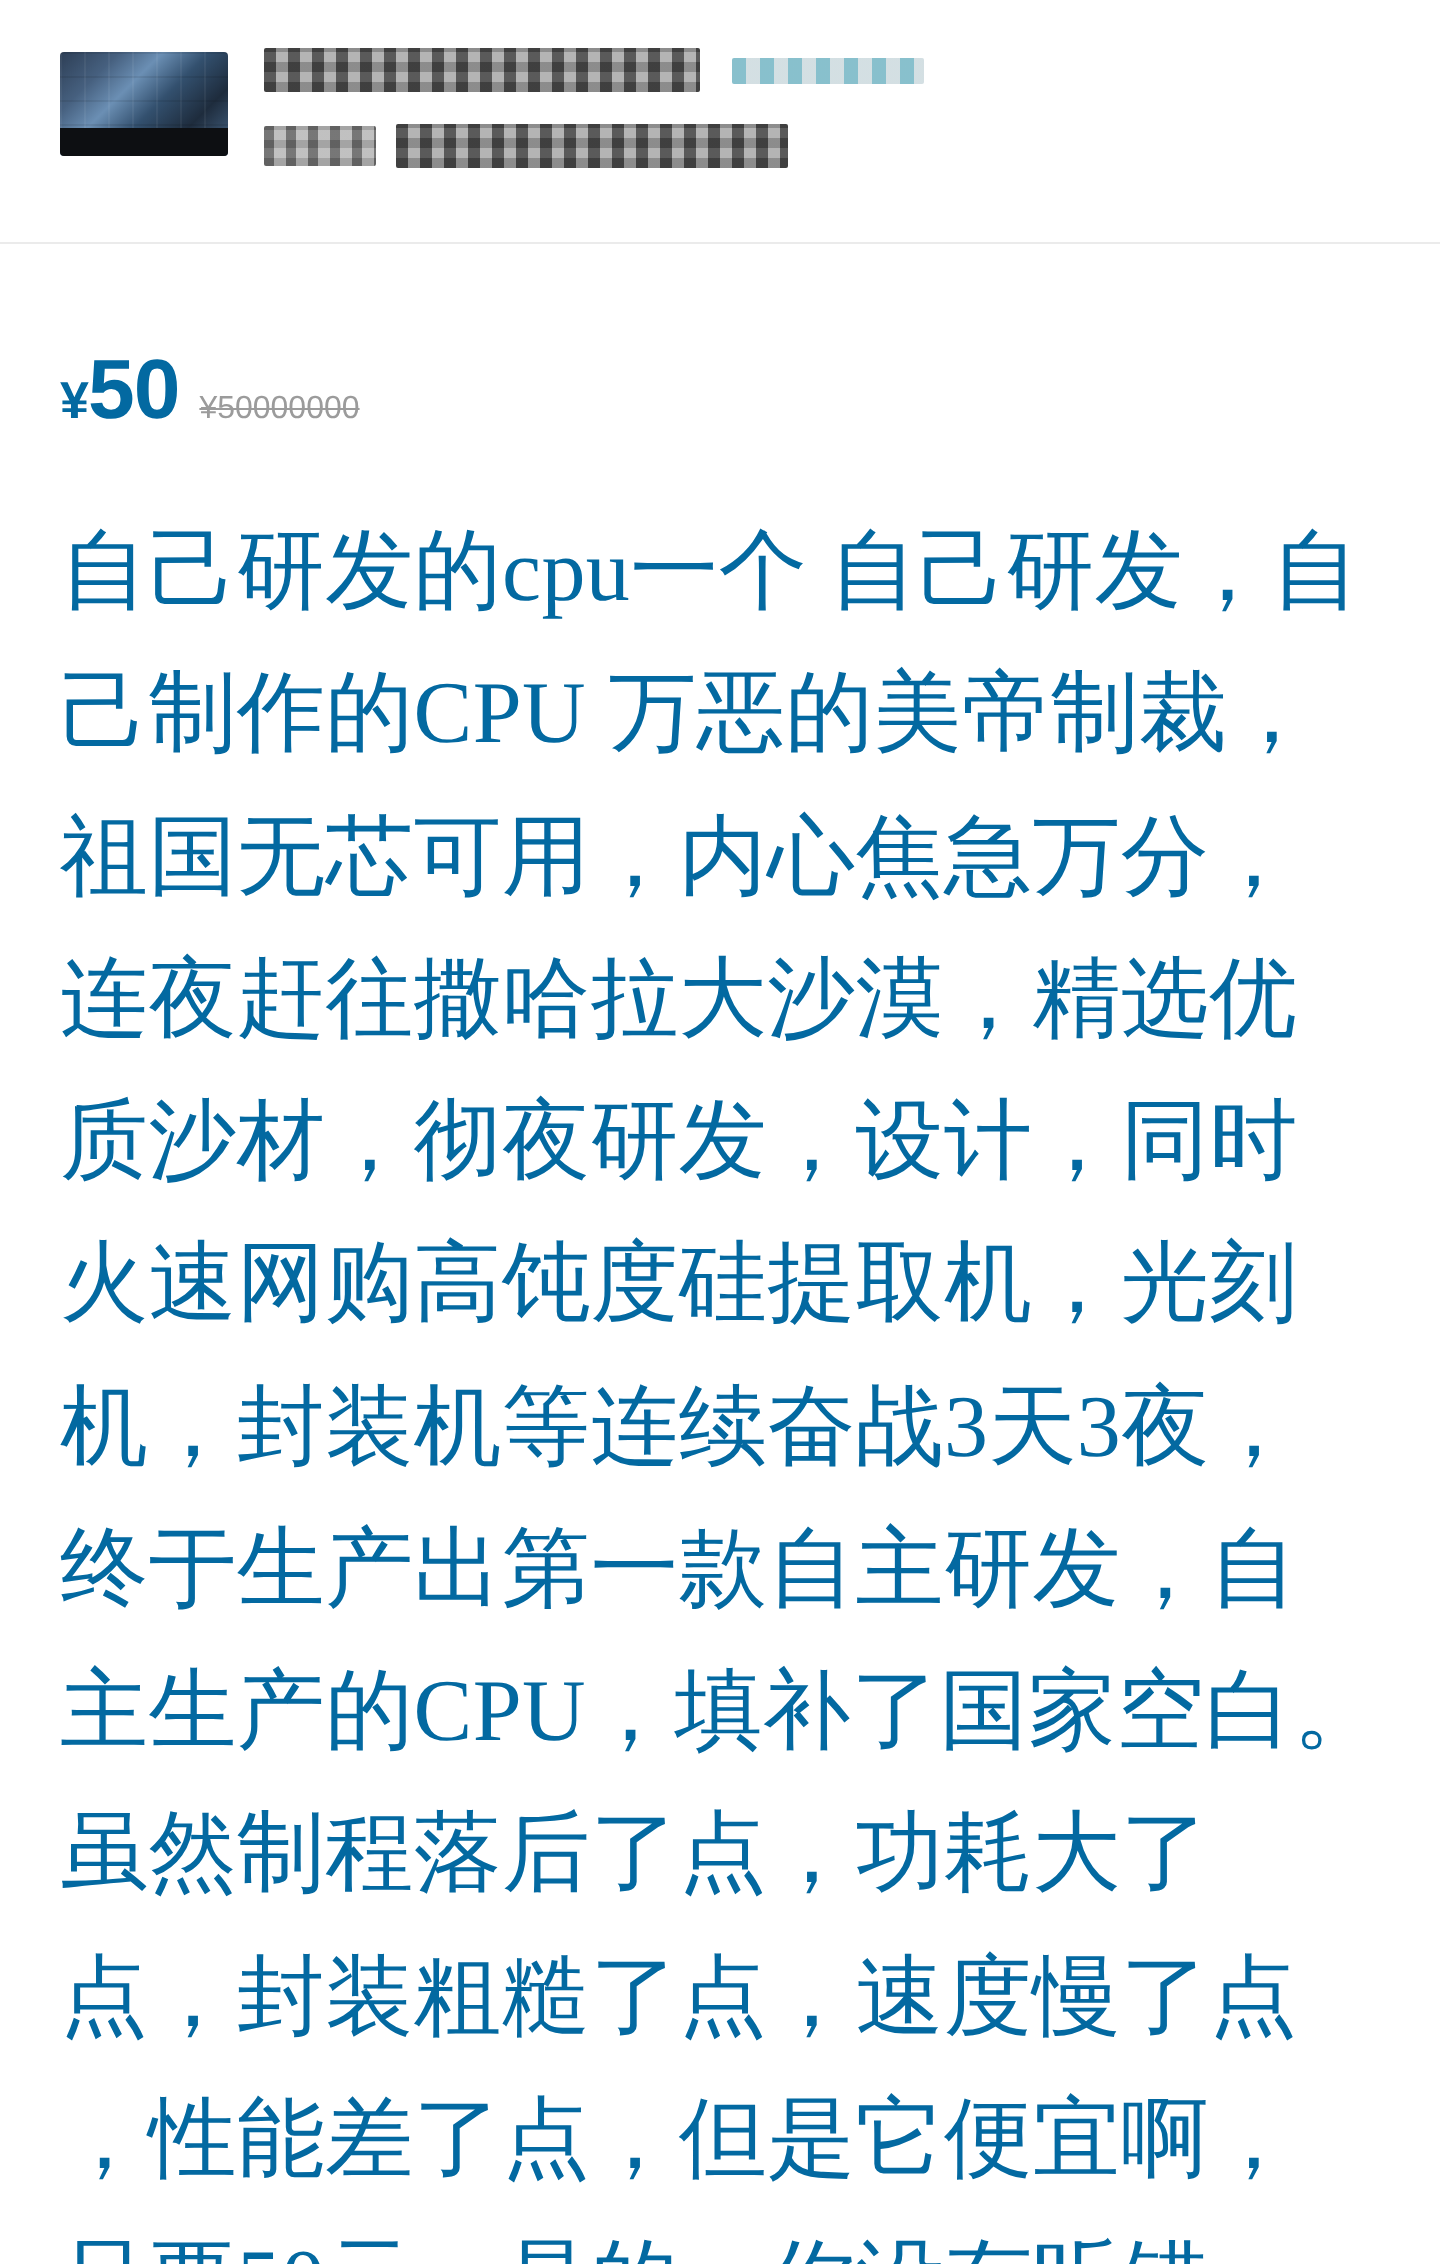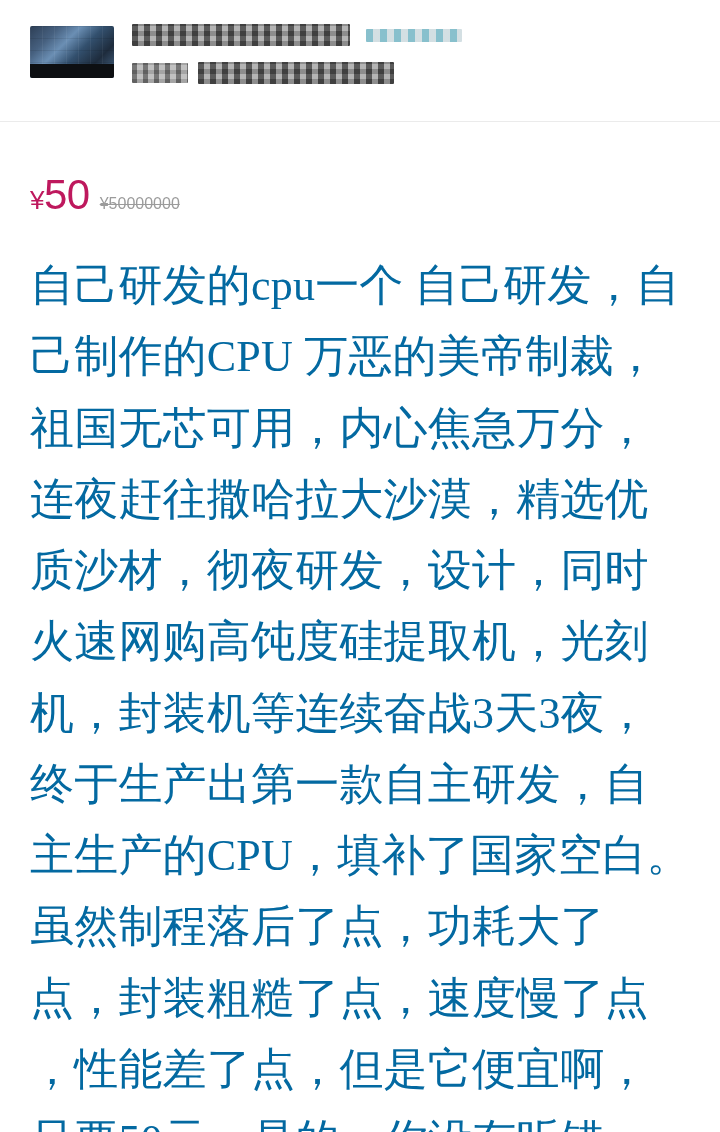--- a/index.html
+++ b/index.html
@@ -103,22 +103,22 @@
   .sub-line .redact.mid { height: 20px; width: 56px; }
   .sub-line .redact.dark { height: 22px; width: 196px; margin-left: 10px; }
 
   
   .price-block {
     padding: 52px 30px 0 30px;
     display: flex;
     align-items: baseline;
   }
   .price-current {
-    color: #be185d;
-    font-weight: 400;
+    color: #0369a1;
+    font-weight: 700;
     letter-spacing: -0.5px;
   }
   .price-symbol { font-size: 26px; }
   .price-value { font-size: 42px; line-height: 42px; }
   .price-original {
     margin-left: 10px;
     color: #9b9b9b;
     font-size: 16px;
     text-decoration: line-through;
   }

